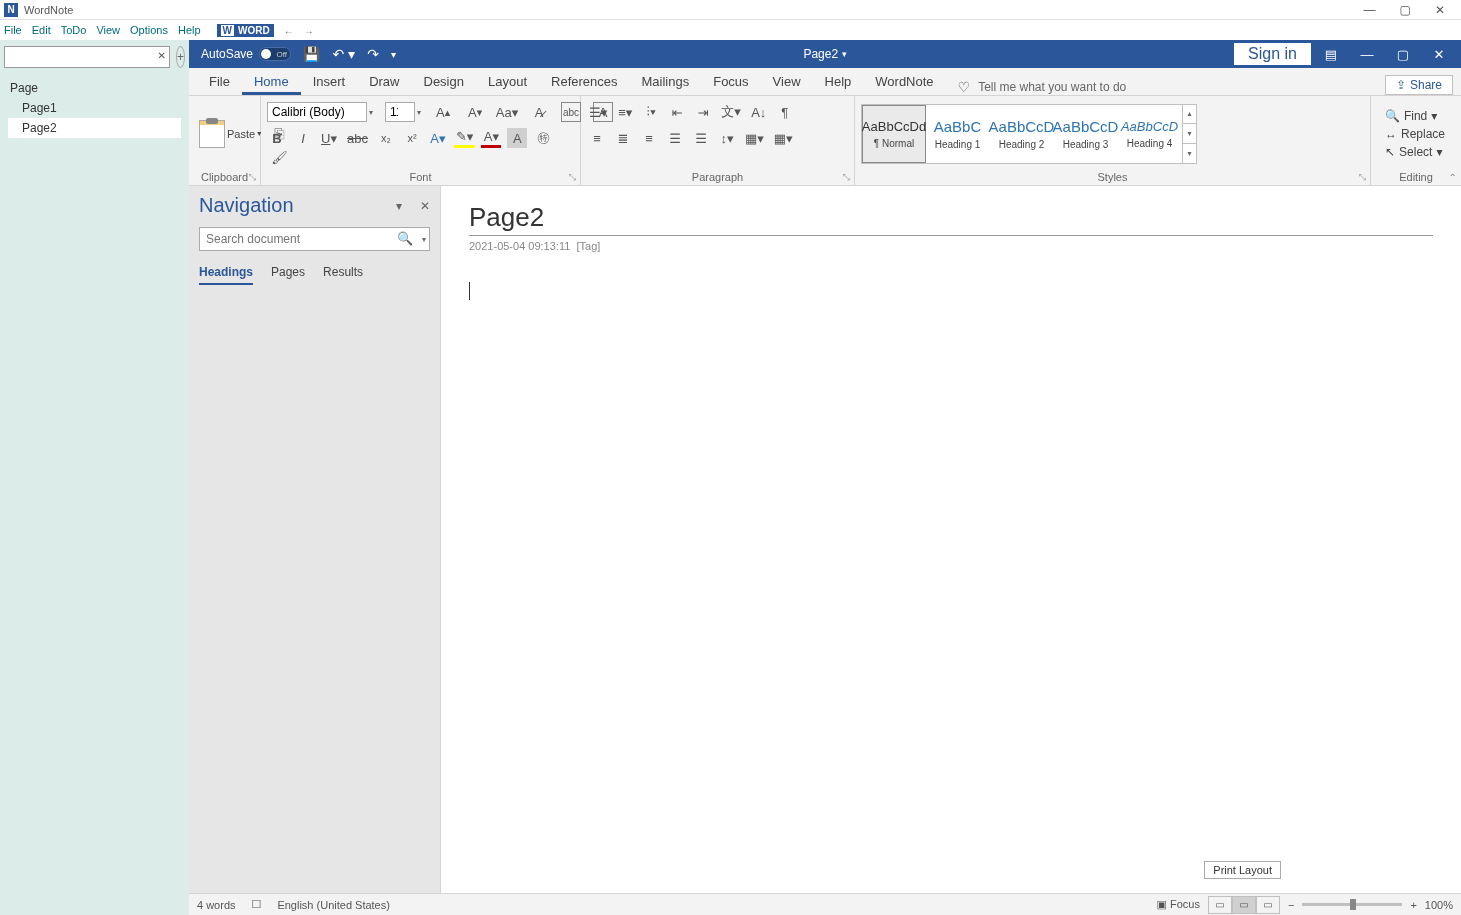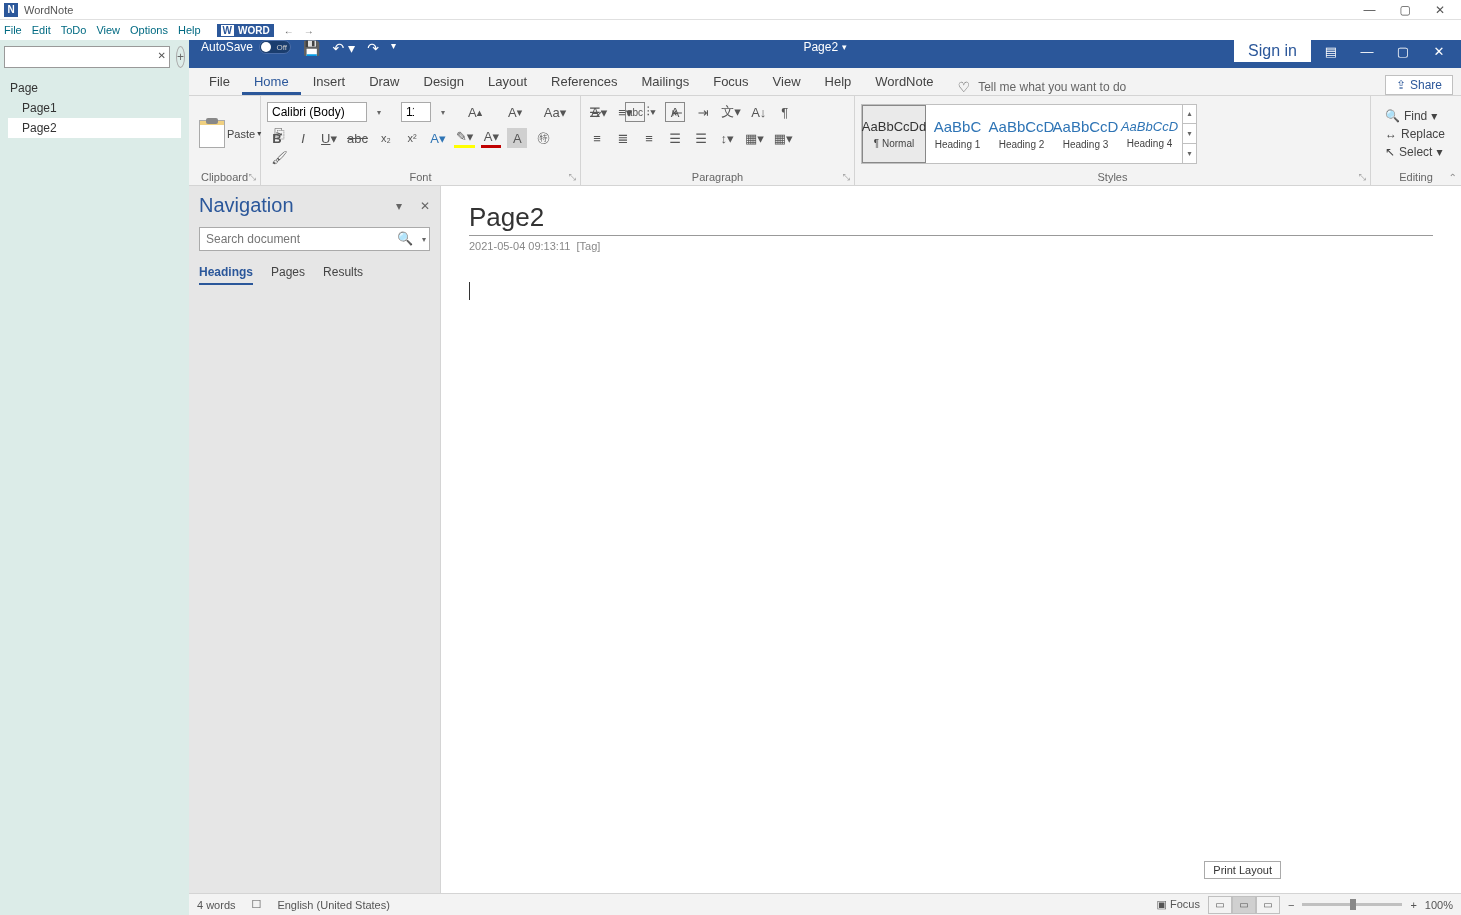--- a/index.html
+++ b/index.html
@@ -18,21 +18,21 @@
 .left-panel .search-row { display:flex;align-items:center;padding:6px 4px;gap:6px;}
 .left-panel .search-row input { flex:1;height:22px;border:1px solid #999;background:#fff;padding:0 18px 0 4px;font-size:11px;}
 .left-panel .search-row .search-wrap{position:relative;flex:1;}
 .left-panel .search-row .clear-x{position:absolute;right:4px;top:4px;font-size:10px;color:#555;cursor:pointer;}
 .left-panel .add-btn{width:22px;height:22px;border:1px solid #aaa;border-radius:50%;display:flex;align-items:center;justify-content:center;color:#666;cursor:pointer;}
 .tree { padding: 4px 8px; font-size: 12px; color: #333; }
 .tree .tree-item { padding: 3px 2px; cursor:pointer;}
 .tree .tree-child { padding-left: 14px; }
 .tree .tree-item.selected { background: #fff; }
 .word-window { flex:1; display:flex; flex-direction:column; position:relative; }
-.word-titlebar { height: 28px; background: #2b579a; color:#fff; display:flex; align-items:flex-start; padding:0 6px; font-size:12px;}
+.word-titlebar { height: 28px; background: #2b579a; color:#fff; display:flex; align-items:center; padding:0 6px; font-size:12px;}
 .autosave { display:flex;align-items:center;gap:6px;padding:0 6px;}
 .toggle-off { width:32px;height:14px;border-radius:8px;background:#1a3d6e;border:1px solid #4a6da8;position:relative;display:inline-flex;align-items:center;justify-content:flex-end;padding-right:3px;font-size:8px;color:#ccc;}
 .toggle-off::before{content:'';position:absolute;left:1px;top:1px;width:10px;height:10px;border-radius:50%;background:#fff;}
 .qat-btn { padding:0 6px;font-size:14px;cursor:pointer;}
 .word-doc-title{position:absolute;left:50%;transform:translateX(-50%);display:flex;align-items:center;gap:4px;}
 .word-titlebar .right-controls{margin-left:auto;display:flex;align-items:center;gap:4px;}
 .signin-btn{background:#fff;color:#2b579a;padding:2px 14px;font-size:16px;cursor:pointer;}
 .word-win-btn{width:32px;text-align:center;font-size:13px;cursor:pointer;}
 .ribbon-tabs { height: 28px; background:#f3f3f3; border-bottom:1px solid #d4d4d4; display:flex; align-items:flex-end; padding:0 8px; font-size:13px; color:#444;}
 .ribbon-tabs .tab { padding:4px 12px 6px; cursor:pointer; }
@@ -196,21 +196,21 @@
             <span class="rbtn">✂</span>
             <span class="rbtn">⎘</span>
             <span class="rbtn">🖌</span>
           </div>
         </div>
         <div class="group-label"><span>Clipboard</span><span class="launcher">⤡</span></div>
       </div>
 
       <div class="ribbon-group" style="width:320px;">
         <div class="group-content" style="flex-direction:column;align-items:stretch;gap:6px;padding-top:4px;">
-          <div style="display:flex;gap:20px;align-items:center;">
+          <div style="display:flex;gap:12px;align-items:center;">
             <input class="font-select" style="width: 100px;" value="Calibri (Body)">
               <span class="dd-caret">▾</span>
             <input class="font-select" style="width: 30px;" value="11">
               <span class="dd-caret">▾</span>
             <span class="rbtn">A<sup>▴</sup></span>
             <span class="rbtn">A<sup>▾</sup></span>
             <span class="rbtn">Aa▾</span>
             <span class="rbtn">A̷</span>
             <span class="rbtn" style="border:1px solid #888;font-size:10px;padding:1px 2px;">abc</span>
             <span class="rbtn" style="border:1px solid #888;padding:0 3px;">A</span>

